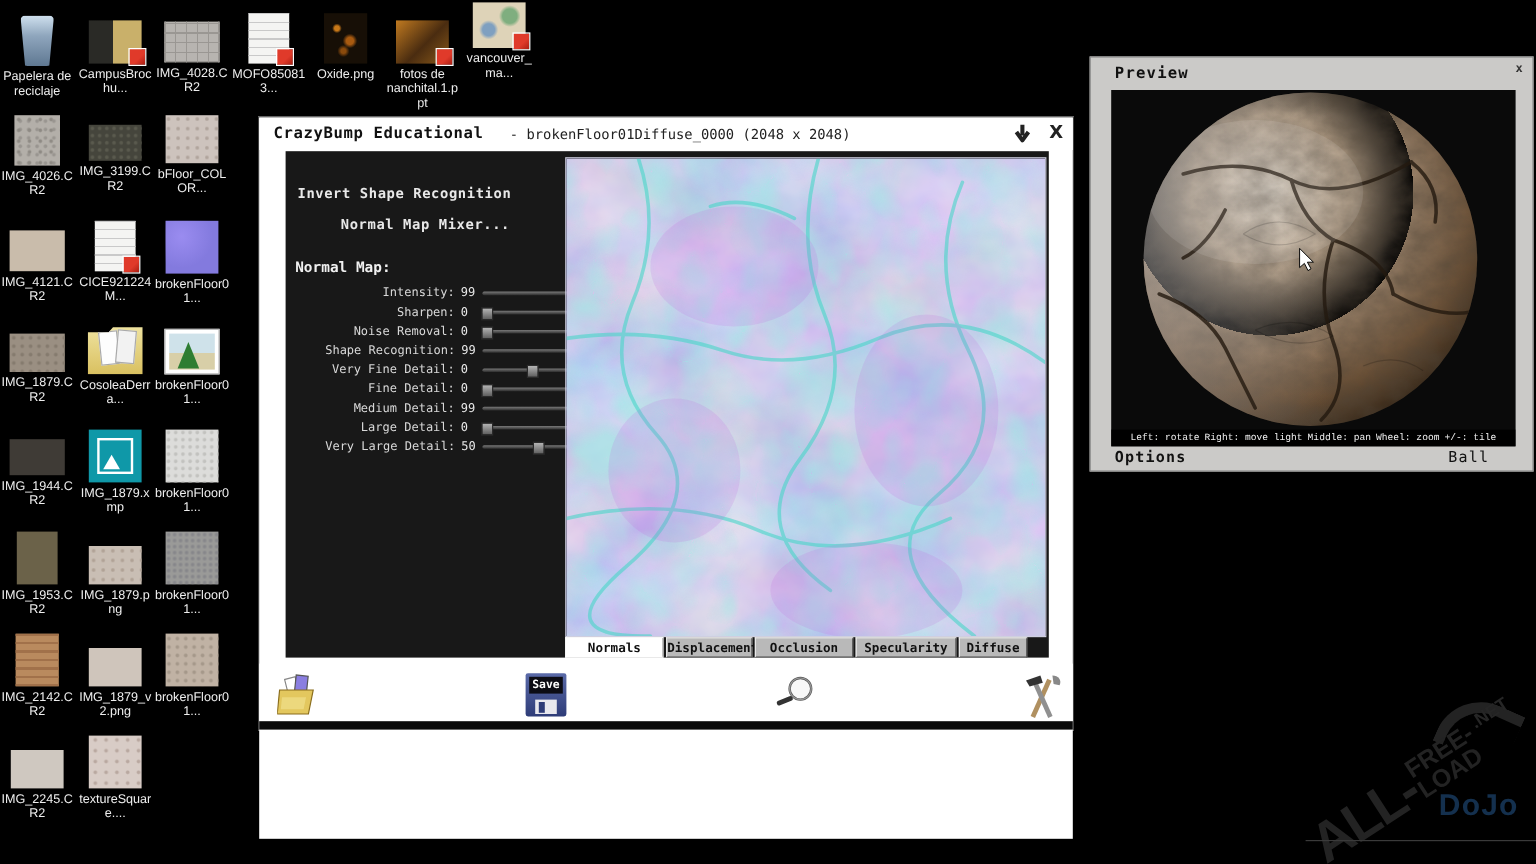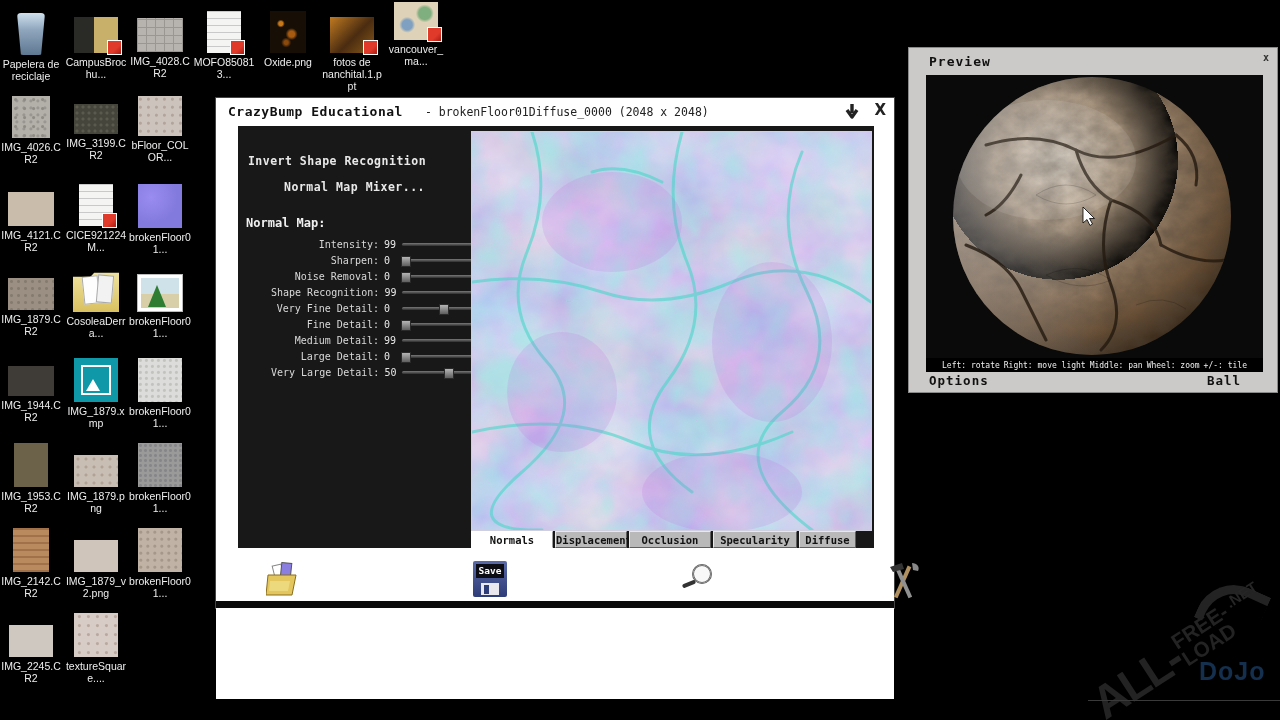--- a/index.html
+++ b/index.html
@@ -81,39 +81,39 @@
   .strack{position:relative;width:90px;height:3px;margin-left:4px;
           background:linear-gradient(180deg,#7a7a7a,#2e2e2e);border-radius:2px;}
   .sthumb{position:absolute;top:-3px;width:8px;height:9px;background:linear-gradient(180deg,#b5b5b5,#5e5e5e);
           border:1px solid #2a2a2a;transform:translateX(-50%);}
   .nm-canvas{position:absolute;left:233px;top:5px;width:401px;height:400px;border:1px solid #cfcfe0;box-sizing:border-box;overflow:hidden;}
   .cb-tabs{position:absolute;left:233px;top:405px;width:403px;height:17px;display:flex;gap:2px;}
   .tab{height:17px;line-height:17px;text-align:center;font-size:10.5px;font-weight:bold;color:#111;
        background:#b9b9b9;border:1px solid;border-color:#e8e8e8 #5f5f5f #5f5f5f #e8e8e8;box-sizing:border-box;}
   .tab.active{background:#fff;border-color:#fff #9a9a9a #fff #fff;}
   .cb-toolbar{position:absolute;left:0;top:455px;width:678px;height:146px;background:#fff;}
-  .tool{position:absolute;top:8px;width:36px;height:48px;margin-left:35px;}
+  .tool{position:absolute;top:8px;width:36px;height:48px;}
   .cb-bottom{position:absolute;left:0;bottom:0;width:678px;height:7px;background:#0a0a0a;}
   .save-icon{width:34px;height:36px;background:linear-gradient(180deg,#5a6aa8,#2e3c78);position:relative;border-radius:2px;}
   .save-label{position:absolute;left:3px;top:3px;right:3px;height:14px;background:#0c0c14;color:#fff;
               font-size:9.5px;font-weight:bold;text-align:center;line-height:14px;}
   .save-shutter{position:absolute;left:8px;bottom:2px;width:18px;height:12px;background:#e8e8ee;}
   .save-slot{position:absolute;left:3px;bottom:1px;width:5px;height:9px;background:#2e3c78;}
 
   
   .pvwin{position:absolute;left:908px;top:47px;width:370px;height:346px;background:#cbcac8;
          border:1px solid #8a8a8a;box-shadow:0 2px 10px rgba(0,0,0,.85);box-sizing:border-box;}
   .pv-title{position:absolute;left:20px;top:6px;font-size:13px;font-weight:bold;color:#111;letter-spacing:1px;}
   .pv-close{position:absolute;right:8px;top:4px;font-size:10px;font-weight:bold;color:#333;}
   .pv-view{position:absolute;left:17px;top:27px;width:337px;height:297px;background:#0a0a0a;overflow:hidden;}
   .pv-hints{position:absolute;left:0;bottom:0;width:100%;height:14px;background:#000;display:flex;
-            align-items:center;justify-content:space-between;padding:0 16px;box-sizing:border-box;}
+            align-items:center;justify-content:space-between;padding:0 16px;box-sizing:border-box;font-family:Liberation Mono, monospace;}
   .hint{color:#efefef;font-size:8px;white-space:nowrap;}
   .pv-options{position:absolute;left:20px;bottom:4px;font-size:12.5px;font-weight:bold;color:#111;letter-spacing:1px;}
-  .pv-ball{position:absolute;right:36px;bottom:4px;font-size:12.5px;font-weight:bold;color:#111;letter-spacing:1px;margin-top:33px;}
+  .pv-ball{position:absolute;right:36px;bottom:4px;font-size:12.5px;font-weight:normal;color:#111;letter-spacing:1px;margin-top:33px;}
 
   
   .wm{position:absolute;left:1085px;top:575px;width:195px;height:145px;overflow:hidden;}
   .wm-rot{position:absolute;left:-6px;top:54px;transform:rotate(-33deg);display:flex;align-items:flex-end;gap:2px;color:#232323;font-family:"Liberation Sans",sans-serif;font-weight:bold;}
   .wm-all{font-size:46px;line-height:.8;letter-spacing:-2px;}
   .wm-col{display:flex;flex-direction:column;font-size:21px;line-height:.95;letter-spacing:0;}
   .wm-net{font-size:15px;margin-bottom:26px;margin-left:2px;color:#262626;}
   .wm-arrow{position:absolute;left:116px;top:8px;width:54px;height:40px;border:9px solid #232323;
             border-bottom:none;border-right:none;border-radius:40px 0 0 0;transform:rotate(24deg);}
   .wm-dojo{position:absolute;left:114px;top:82px;color:#14304e;font-family:"Liberation Sans",sans-serif;

